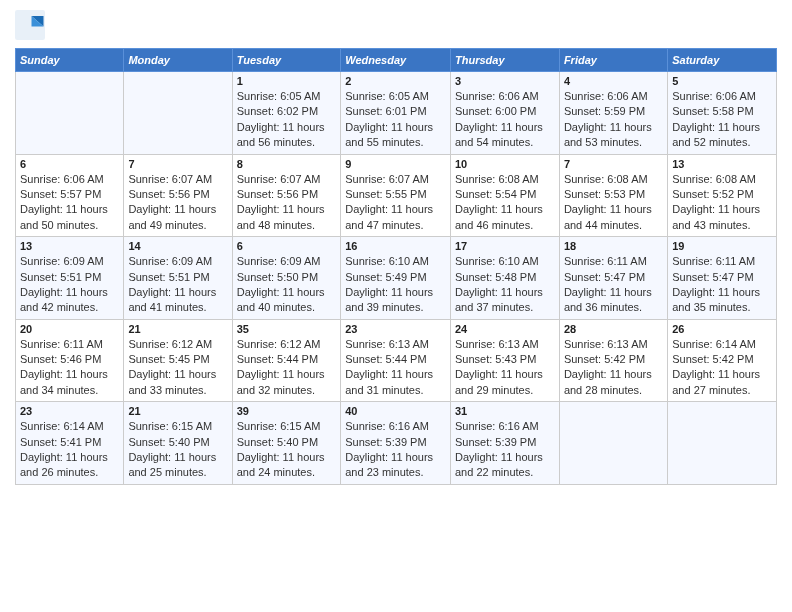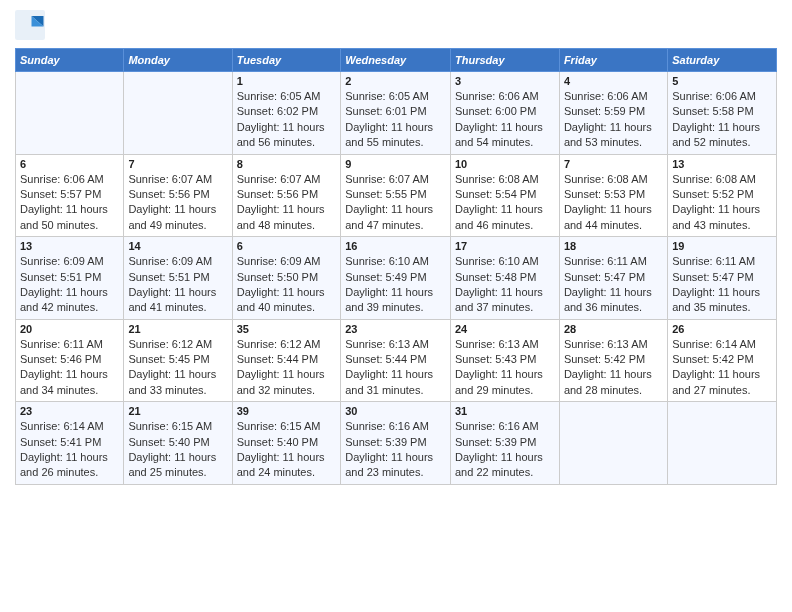--- a/index.html
+++ b/index.html
@@ -253,21 +253,21 @@
           </td>
           <td>
             <span class="day-number">21</span>
             <div class="day-info">Sunrise: 6:15 AM<br>Sunset: 5:40 PM<br>Daylight: 11 hours and 25 minutes.</div>
           </td>
           <td>
             <span class="day-number">39</span>
             <div class="day-info">Sunrise: 6:15 AM<br>Sunset: 5:40 PM<br>Daylight: 11 hours and 24 minutes.</div>
           </td>
           <td>
-            <span class="day-number">30</span>
+            <span class="day-number">40</span>
             <div class="day-info">Sunrise: 6:16 AM<br>Sunset: 5:39 PM<br>Daylight: 11 hours and 23 minutes.</div>
           </td>
           <td>
             <span class="day-number">31</span>
             <div class="day-info">Sunrise: 6:16 AM<br>Sunset: 5:39 PM<br>Daylight: 11 hours and 22 minutes.</div>
           </td>
           <td class="empty-cell"></td>
           <td class="empty-cell"></td>
         </tr>
       </tbody>

